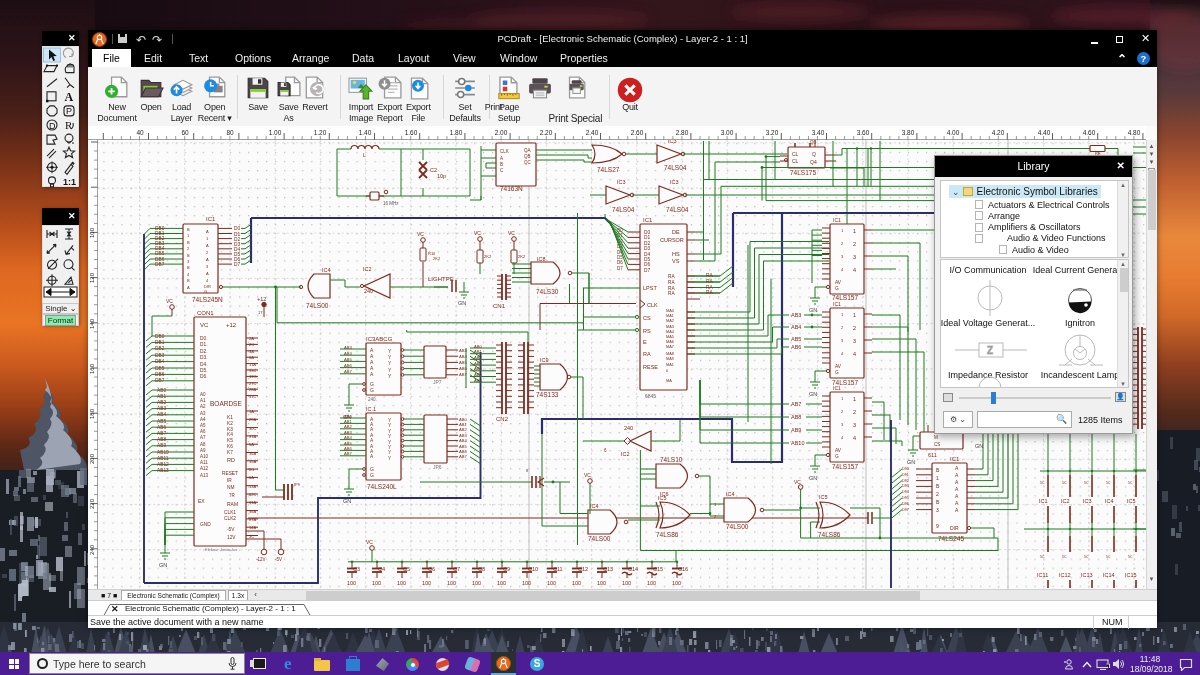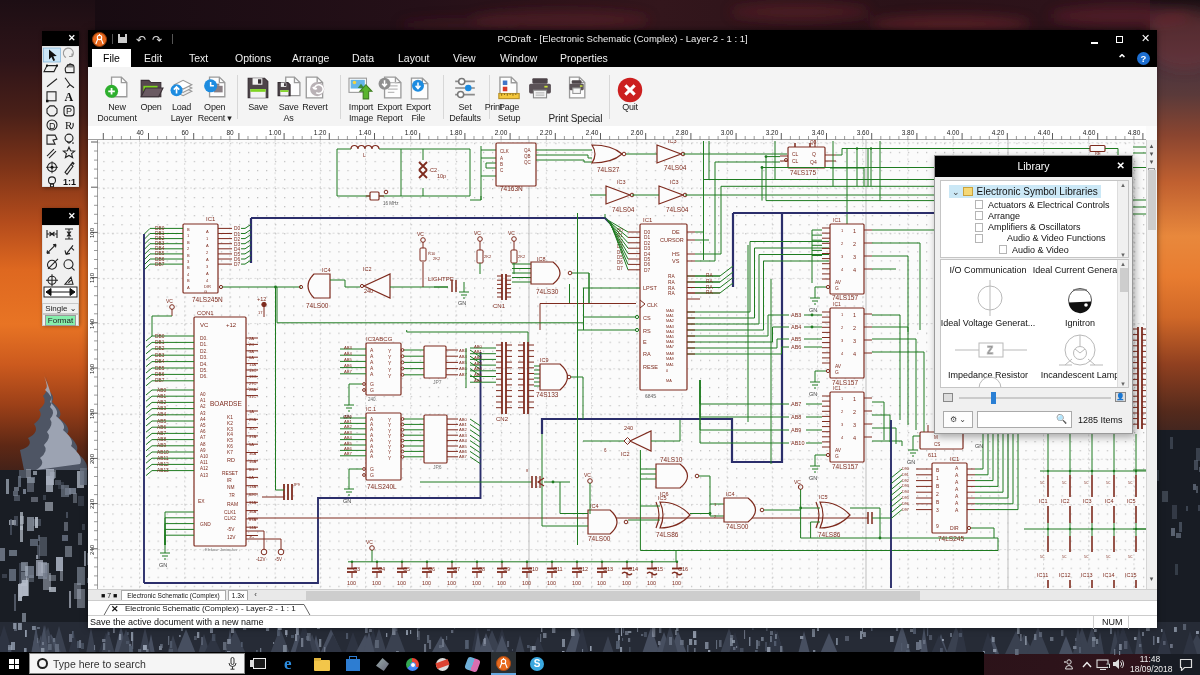--- a/index.html
+++ b/index.html
@@ -2504,21 +2504,21 @@
   <div class="abs" style="left:24px;top:241px;width:152px;height:2px;background:#cbcbcb;"></div>
   <div class="abs" style="left:56px;top:236px;width:5px;height:12px;background:#2a7fd4;"></div>
   <div class="abs" style="left:180px;top:236px;width:11px;height:10px;border:1px solid #888;background:#ddd;font-size:7px;text-align:center;color:#222;">👤</div>
   <div class="abs" style="left:8px;top:255px;width:30px;height:17px;background:#fdfdfd;border:1px solid #aaa;font-size:8px;color:#444;text-align:center;line-height:16px;">⚙ ⌄</div>
   <div class="abs" style="left:42px;top:255px;width:95px;height:17px;background:#fff;border:1px solid #aaa;">
     <span class="abs" style="right:3px;top:2px;color:#bbb;font-size:9px;">🔍</span>
   </div>
   <div class="abs" style="left:143px;top:259px;width:54px;font-size:9px;color:#111;">1285 Items</div>
 </div>
 
-<div class="abs" style="left:0;top:652px;width:984px;height:23px;background:#000000;">
+<div class="abs" style="left:0;top:652px;width:1200px;height:23px;background:#4c1d95;">
     <div style="position:absolute;left:9px;top:7px;width:10px;height:10px;">
       <div style="position:absolute;width:4.5px;height:4.5px;background:#fff;left:0;top:0"></div>
       <div style="position:absolute;width:4.5px;height:4.5px;background:#fff;right:0;top:0"></div>
       <div style="position:absolute;width:4.5px;height:4.5px;background:#fff;left:0;bottom:0"></div>
       <div style="position:absolute;width:4.5px;height:4.5px;background:#fff;right:0;bottom:0"></div>
     </div>
     <div style="position:absolute;left:29px;top:1px;width:216px;height:21px;background:#f5f5f5;border:1px solid #888;display:flex;align-items:center;">
       <div style="width:11px;height:11px;border:2px solid #222;border-radius:50%;margin:0 5px 0 7px;"></div>
       <span style="font-size:10.5px;color:#333;">Type here to search</span>
       <svg style="margin-left:auto;margin-right:7px;" width="9" height="13" viewBox="0 0 9 13">

